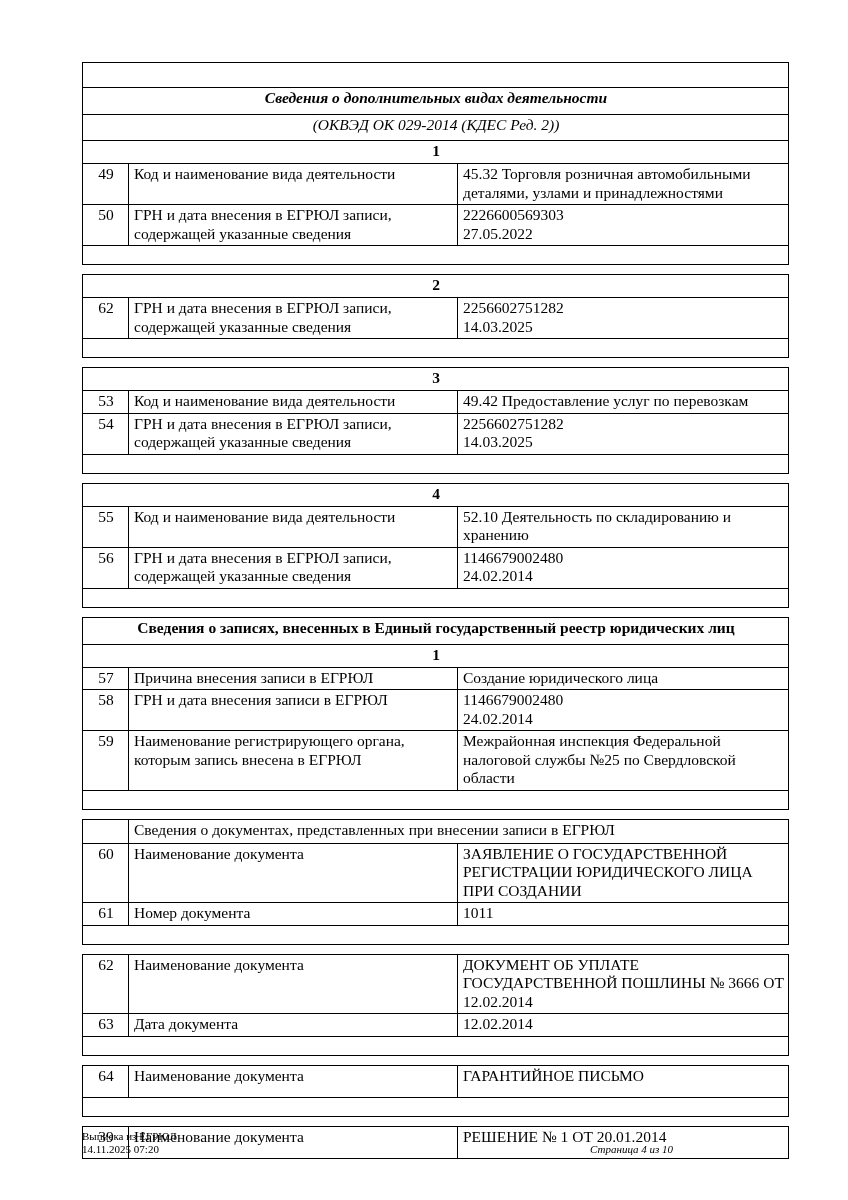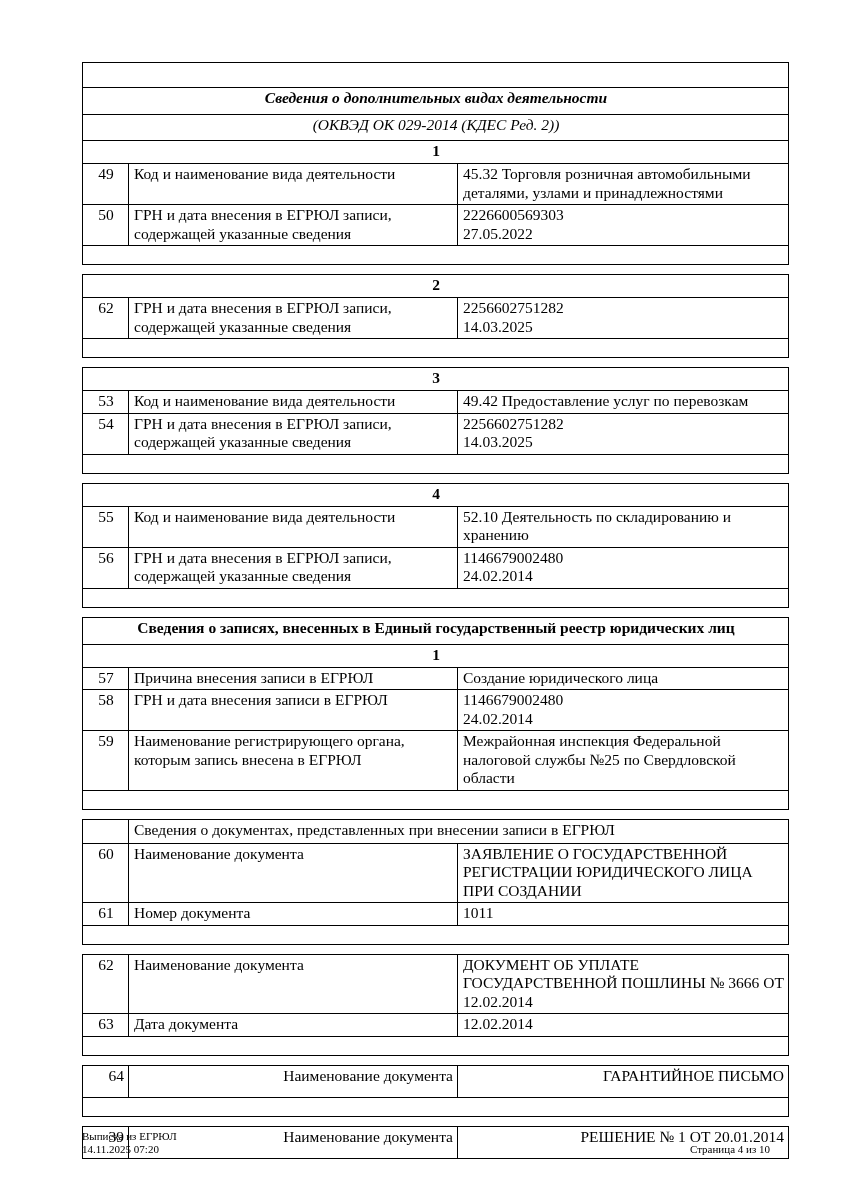--- a/index.html
+++ b/index.html
@@ -44,34 +44,34 @@
   }
   .blocknum-row td {
     font-weight: bold; text-align: center; font-size: 16px; height: 19px;
   }
   .heading-row td {
     font-weight: bold; text-align: center; font-size: 16.5px; height: 23px; padding-top: 3px;
   }
   .subheader-row td { height: 20px; }
   .num-cell { text-align: center; padding-left: 2px; padding-right: 2px; }
   .value-cell { white-space: pre-line; }
-  .tall td { height: 28px; text-align: right; }
+  .tall td { height: 28px; }
   .footer {
     position: absolute;
     left: 82px; top: 1130px;
     width: 688px;
     display: flex;
     justify-content: space-between;
     align-items: flex-end;
     font-size: 11px;
     line-height: 13px;
   }
   .footer .f-left  { text-align: left;  width: 180px; }
   .footer .f-center{ text-align: center; flex: 1; }
-  .footer .f-right { text-align: right; width: 180px; }
+  .footer .f-right { text-align: left; width: 180px; font-style: italic; }
 </style>
 </head>
 <body>
 
 <div class="doc">
 
   <table class="blk">
     <colgroup>
         <col class="c1">
         <col class="c2">

